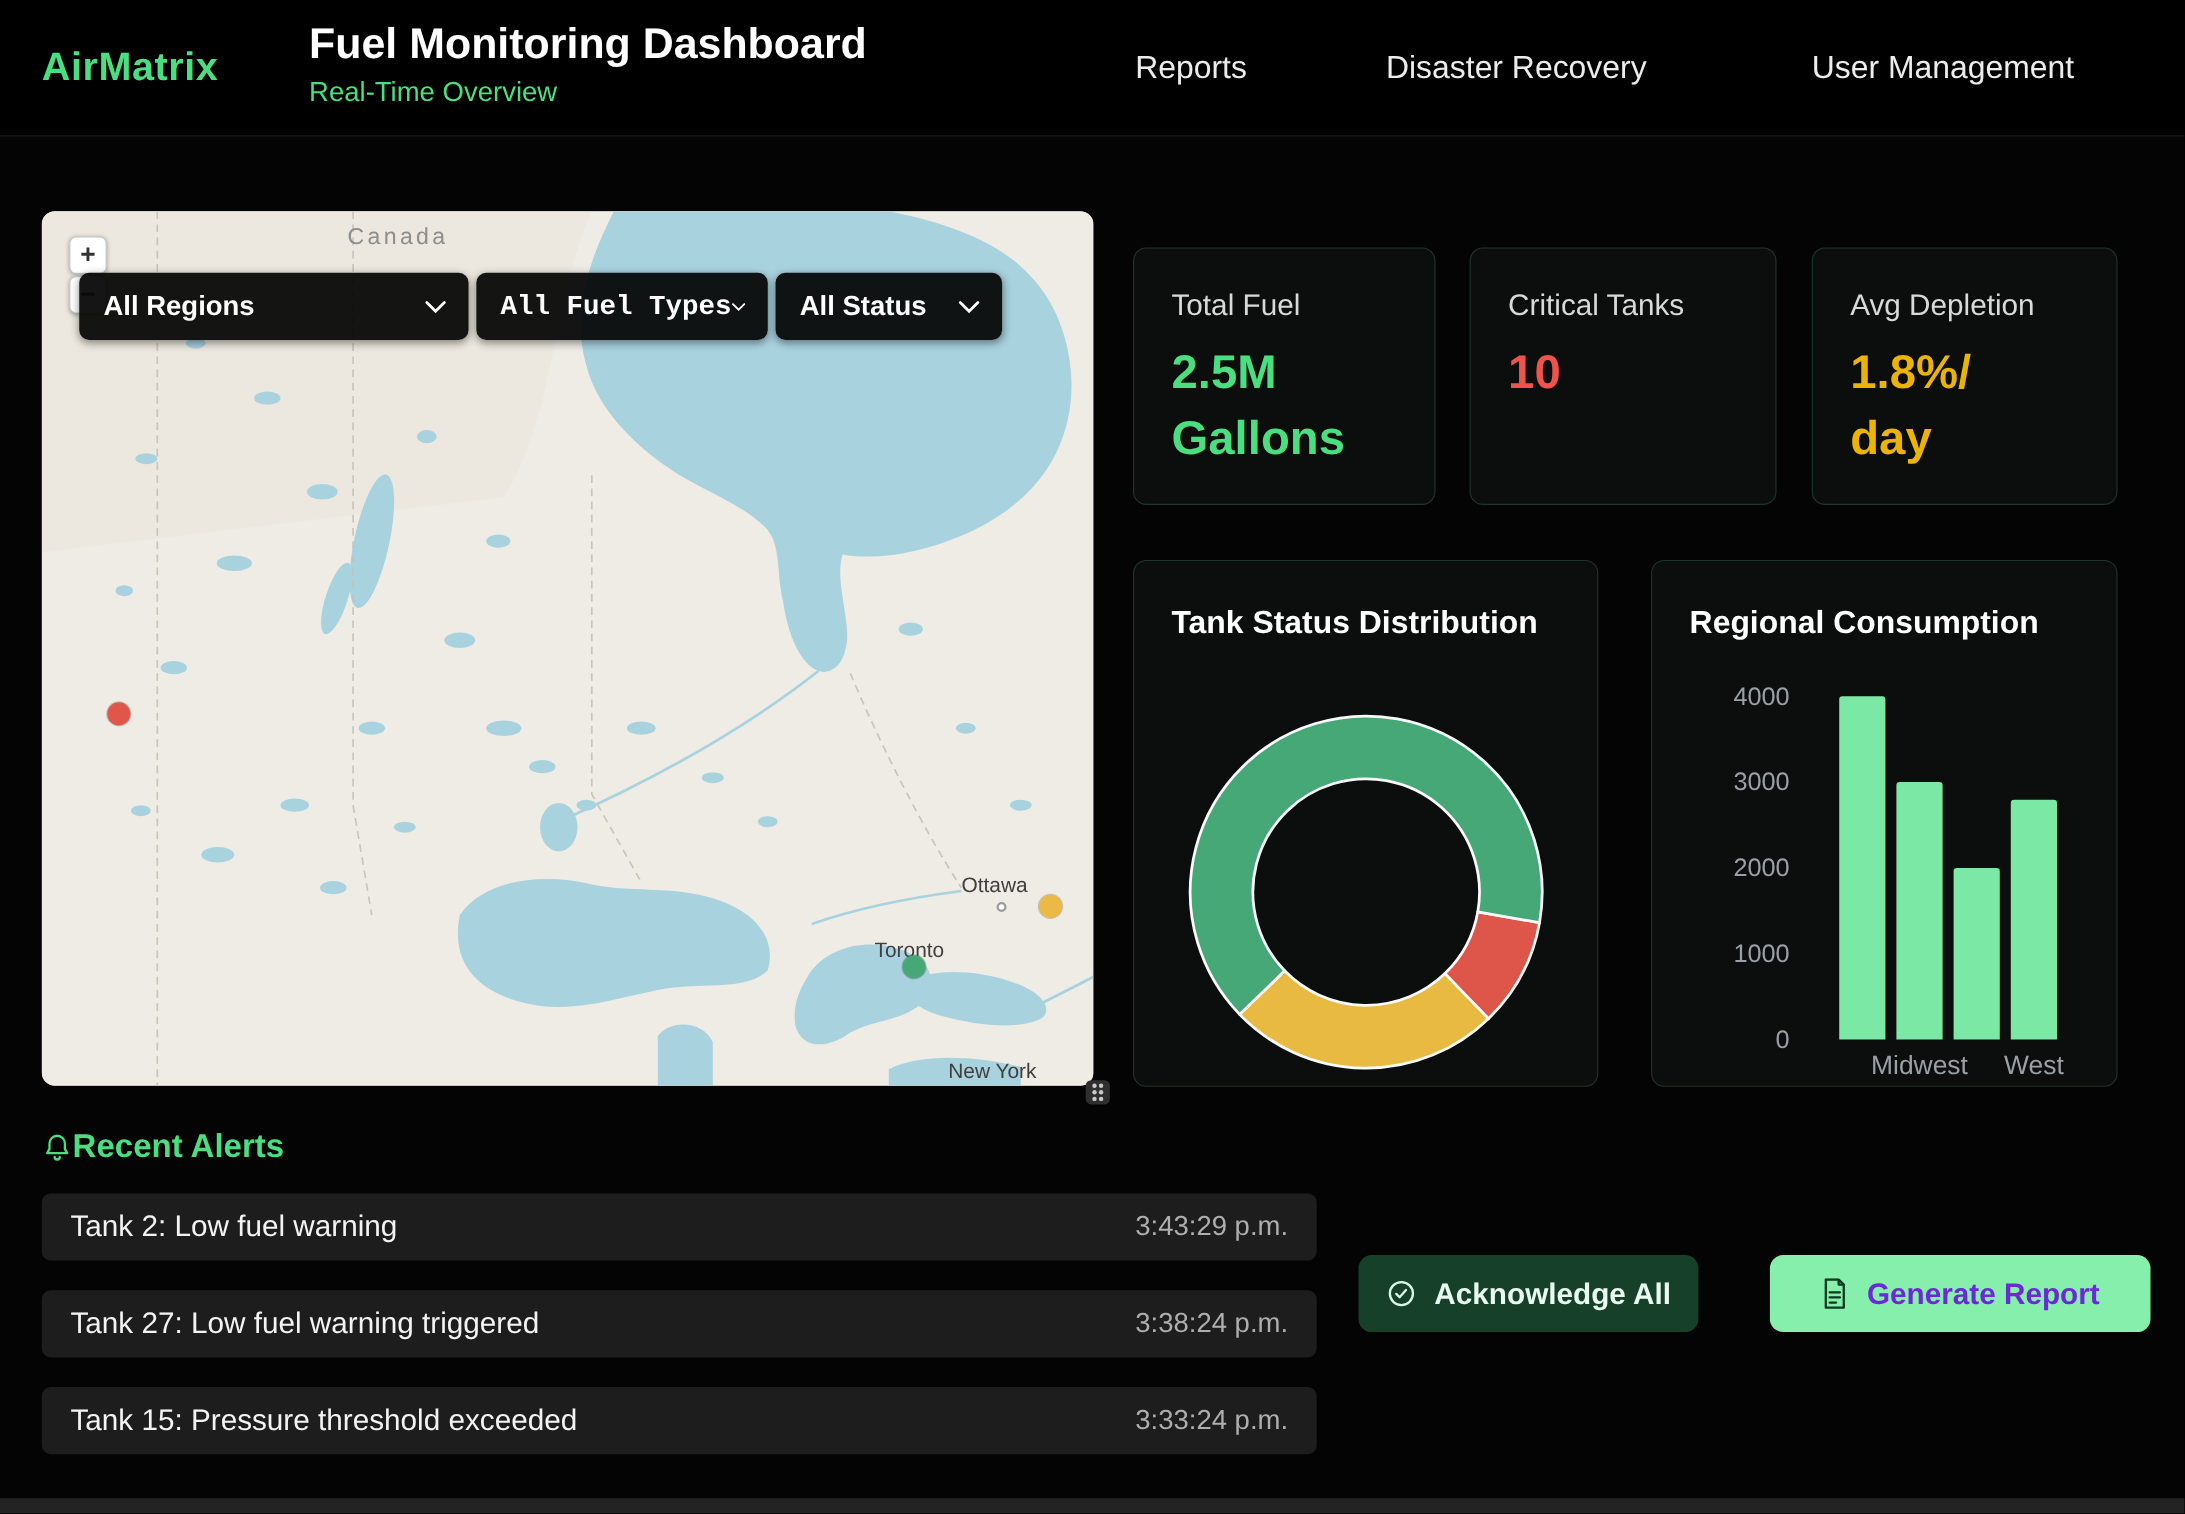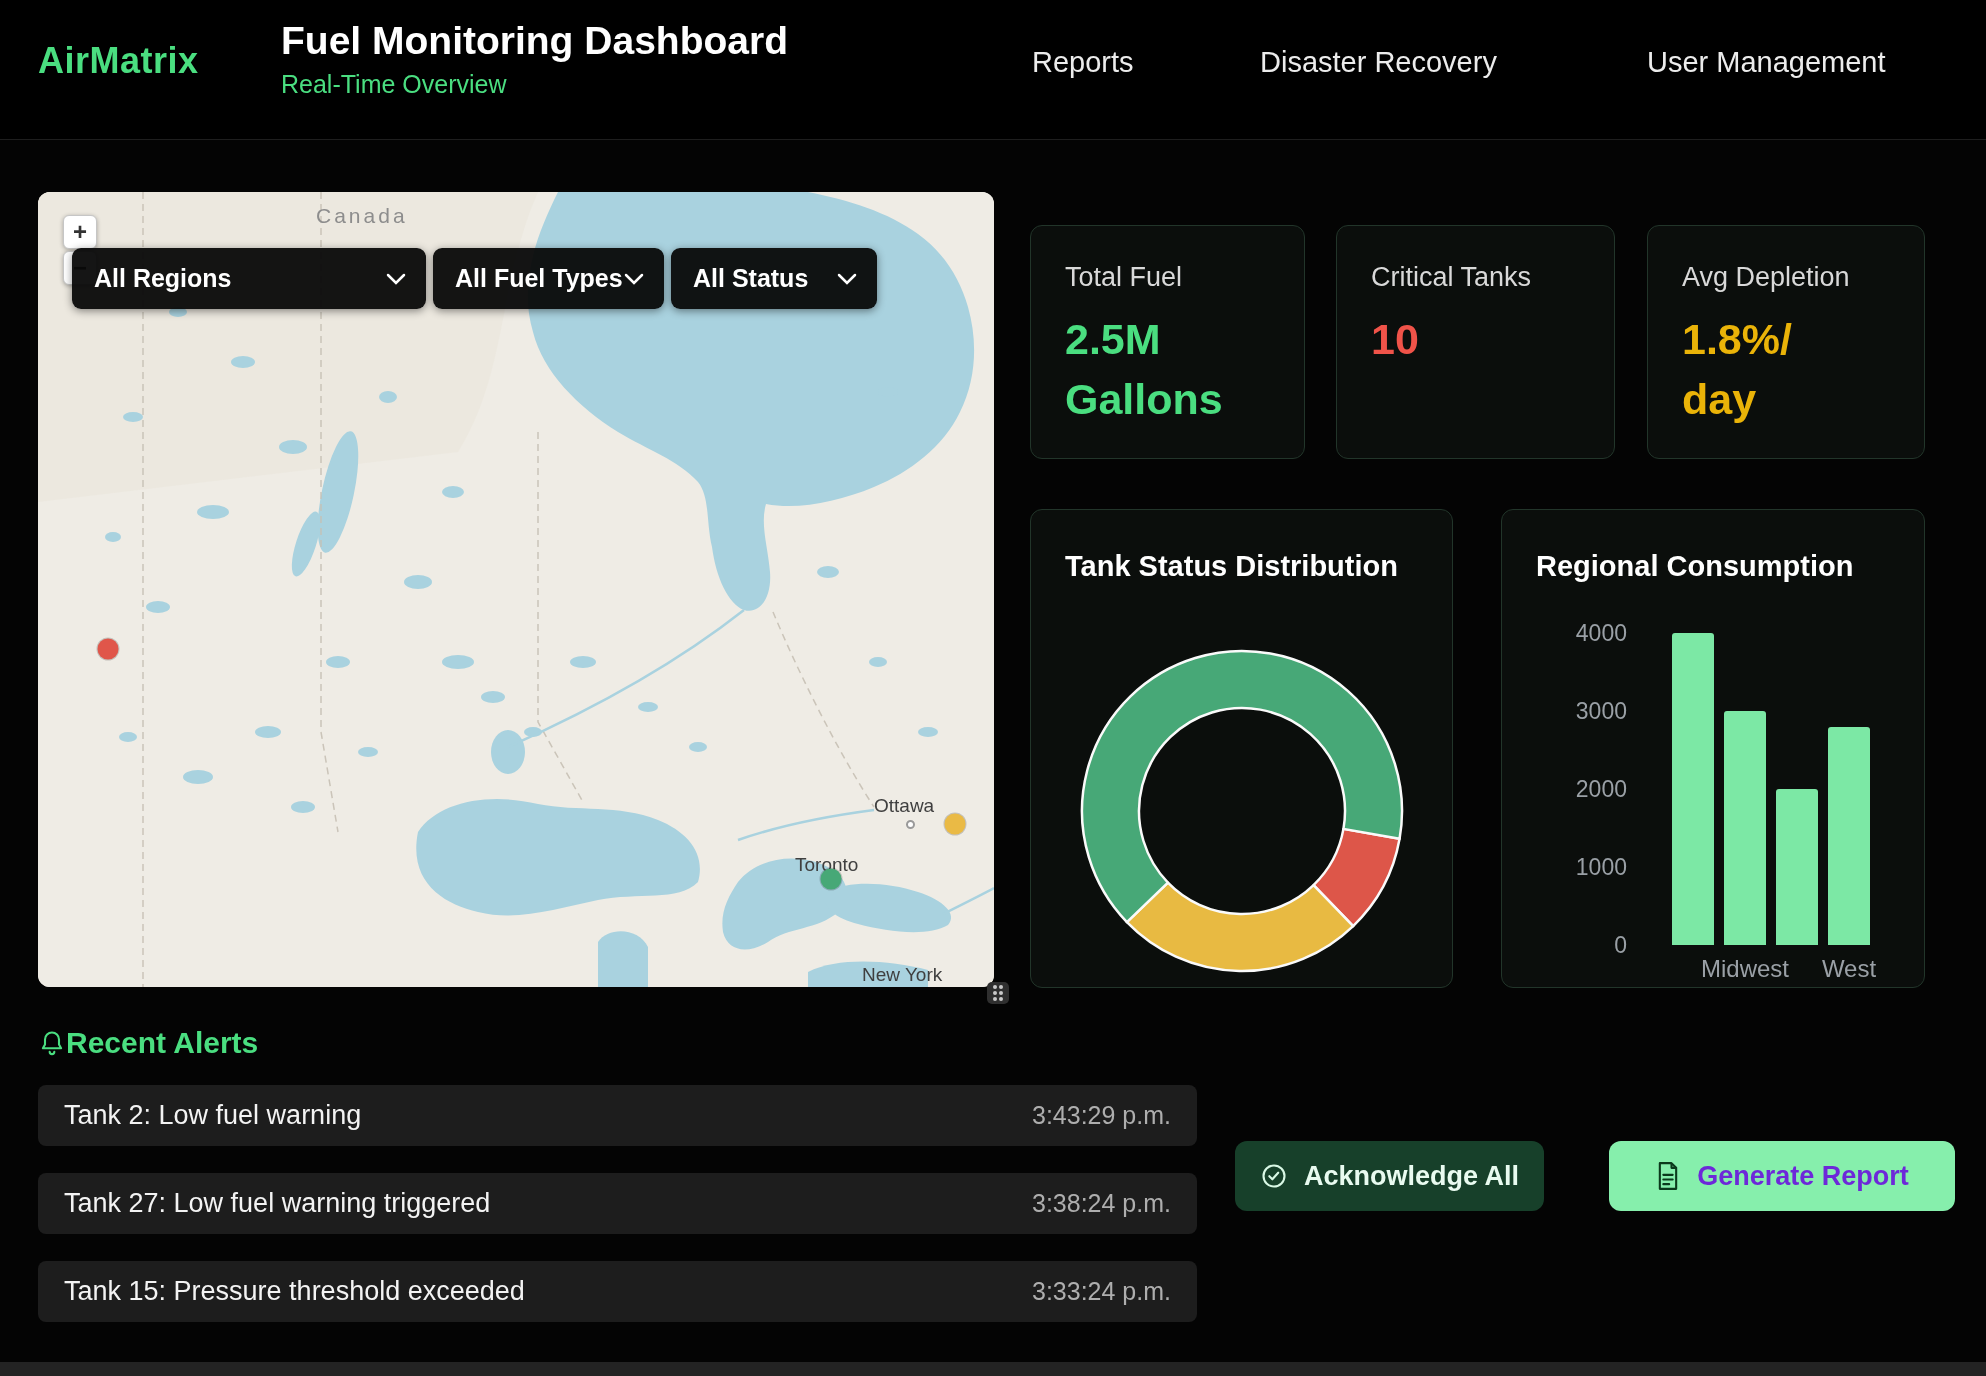--- a/index.html
+++ b/index.html
@@ -2,41 +2,41 @@
 <html><head>
 <meta charset="utf-8">
 <title>Fuel Monitoring Dashboard</title>
 <style>
   * { margin:0; padding:0; box-sizing:border-box; }
   html,body { width:1986px; height:1376px; overflow:hidden; background:#040404; }
   body { font-family:"Liberation Sans","DejaVu Sans",sans-serif; color:#f0f0f0; }
   .page { position:relative; width:1986px; height:1376px; background:#040404; }
 
   
-  header { position:absolute; left:0; top:0; width:1986px; height:140px; background:#000; border-bottom:1px solid #1e1e1e; z-index:20; }
+  header { position:absolute; left:0; top:0; width:1986px; height:124px; background:#000; border-bottom:1px solid #1e1e1e; z-index:20; }
   .logo { position:absolute; left:38px; top:40px; font-size:36px; font-weight:800; color:#4ade80; letter-spacing:0.5px; cursor:pointer; }
   .title-block { position:absolute; left:281px; top:18px; }
   .page-title { font-size:39px; font-weight:700; color:#fff; line-height:46px; }
   .page-subtitle { font-size:25px; font-weight:500; color:#4ade80; margin-top:6px; }
   .nav-item { position:absolute; top:0; height:124px; display:flex; align-items:center; font-size:29px; color:#ececec; font-weight:400; cursor:pointer; text-decoration:none; }
   .nav-reports { left:1032px; }
   .nav-dr { left:1260px; }
   .nav-um { left:1647px; }
 
   
   .map { position:absolute; left:38px; top:192px; width:956px; height:795px; border-radius:12px; overflow:hidden; background:#efece5; }
   .map-svg { position:absolute; left:0; top:0; }
   .zoom-btn { position:absolute; left:25px; width:34px; height:34px; background:#fff; border:1px solid #c6c6c6; border-radius:6px; color:#333; font-size:24px; font-weight:700; display:flex; align-items:center; justify-content:center; z-index:3; cursor:pointer; box-shadow:0 1px 4px rgba(0,0,0,.3); }
   .zoom-in { top:23px; }
   .zoom-out { top:59px; }
   .filters { position:absolute; top:56px; left:34px; display:flex; gap:7px; z-index:5; }
   .filter { height:61px; background:rgba(6,6,6,0.94); border-radius:9px; display:flex; align-items:center; justify-content:space-between; padding:0 20px 0 22px; color:#fff; cursor:pointer; box-shadow:0 2px 8px rgba(0,0,0,.45); }
   .filter span { font-size:25px; font-weight:700; white-space:nowrap; }
   .f-regions { width:354px; }
-  .f-fuel { width:231px; }
+  .f-fuel { width:265px;font-family:Liberation Mono, monospace; }
   .f-status { width:206px; }
   .map-label { position:absolute; font-size:19px; color:#3f3f3f; z-index:2; white-space:nowrap; }
   .country-label { color:#8d8d8d; letter-spacing:3px; font-size:21px; }
   .town-dot { position:absolute; width:9px; height:9px; border:2px solid #9a9a9a; background:#fff; border-radius:50%; z-index:2; }
   .map-marker { position:absolute; width:21px; height:21px; border-radius:50%; transform:translate(-50%,-50%); z-index:4; box-shadow:0 0 0 1px rgba(0,0,0,.18); cursor:pointer; }
   .grip { position:absolute; left:987px; top:982px; width:22px; height:22px; background:#2f2f2f; border-radius:5px; display:grid; grid-template-columns:repeat(2,4px); grid-auto-rows:4px; gap:2px; justify-content:center; align-content:center; z-index:30; cursor:grab; }
   .gd { width:4px; height:4px; border-radius:50%; background:#c9c9c9; }
 
   
   .card { position:absolute; background:#0b0e0c; border:1px solid #22352a; border-radius:12px;padding-left:48px; }

